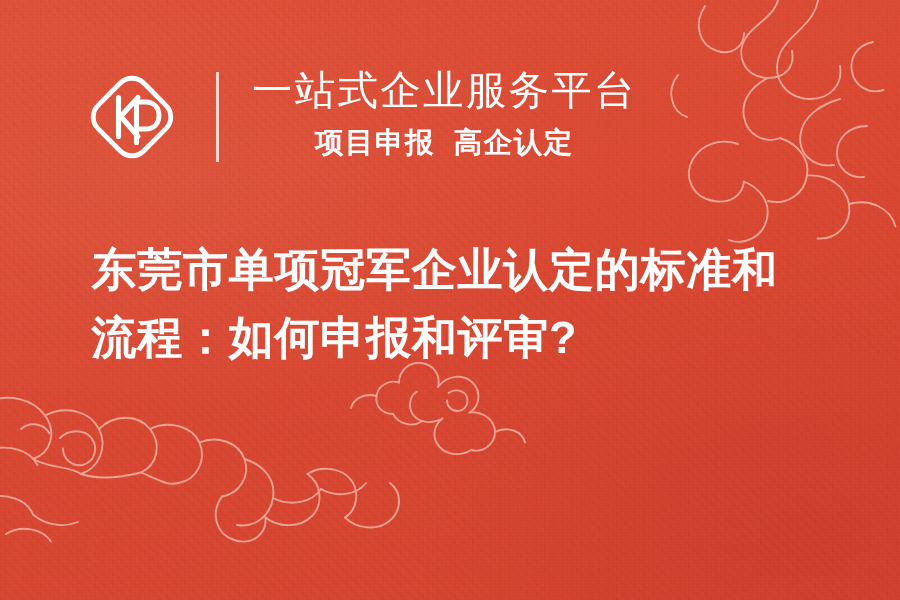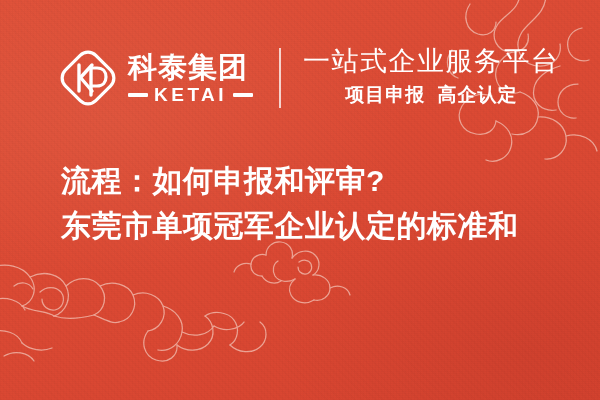--- a/index.html
+++ b/index.html
@@ -211,35 +211,27 @@
 
       <rect x="8.5" y="8.5" width="43" height="43" rx="11" ry="11" transform="rotate(45 30 30)" fill="none" stroke="#ffffff" stroke-width="3.2"></rect>
 
       <path d="M21 17 L21 43" fill="none" stroke="#ffffff" stroke-width="3.4" stroke-linecap="round"></path>
       <path d="M34 17 L22.5 29.5 L34 43" fill="none" stroke="#ffffff" stroke-width="3.4" stroke-linecap="round" stroke-linejoin="round"></path>
 
       <path d="M33 19 L33 47" fill="none" stroke="#ffffff" stroke-width="3.4" stroke-linecap="round"></path>
       <path d="M33 20 L39 20 C45 20, 48 24, 48 29 C48 34, 45 38, 39 38 L33 38" fill="none" stroke="#ffffff" stroke-width="3.2" stroke-linejoin="round"></path>
     </svg>
 
-    <div id="logo-wordmark">
-      <div class="cn-word">科泰集团</div>
-      <div class="latin-word">
-        <span class="bar"></span>
-        <span class="txt">KETAI</span>
-        <span class="bar"></span>
-      </div>
-    </div>
 
     <div id="divider"></div>
 
     <div id="slogan">
       <div id="slogan-main">一站式企业服务平台</div>
       <div id="slogan-sub">项目申报 高企认定</div>
     </div>
   </div>
 
   <div id="title">
+    <div class="title-line">东莞市单项冠军企业认定的标准和</div>
     <div class="title-line">流程：如何申报和评审?</div>
-    <div class="title-line">东莞市单项冠军企业认定的标准和</div>
   </div>
 
 </div>
 
 </body></html>

